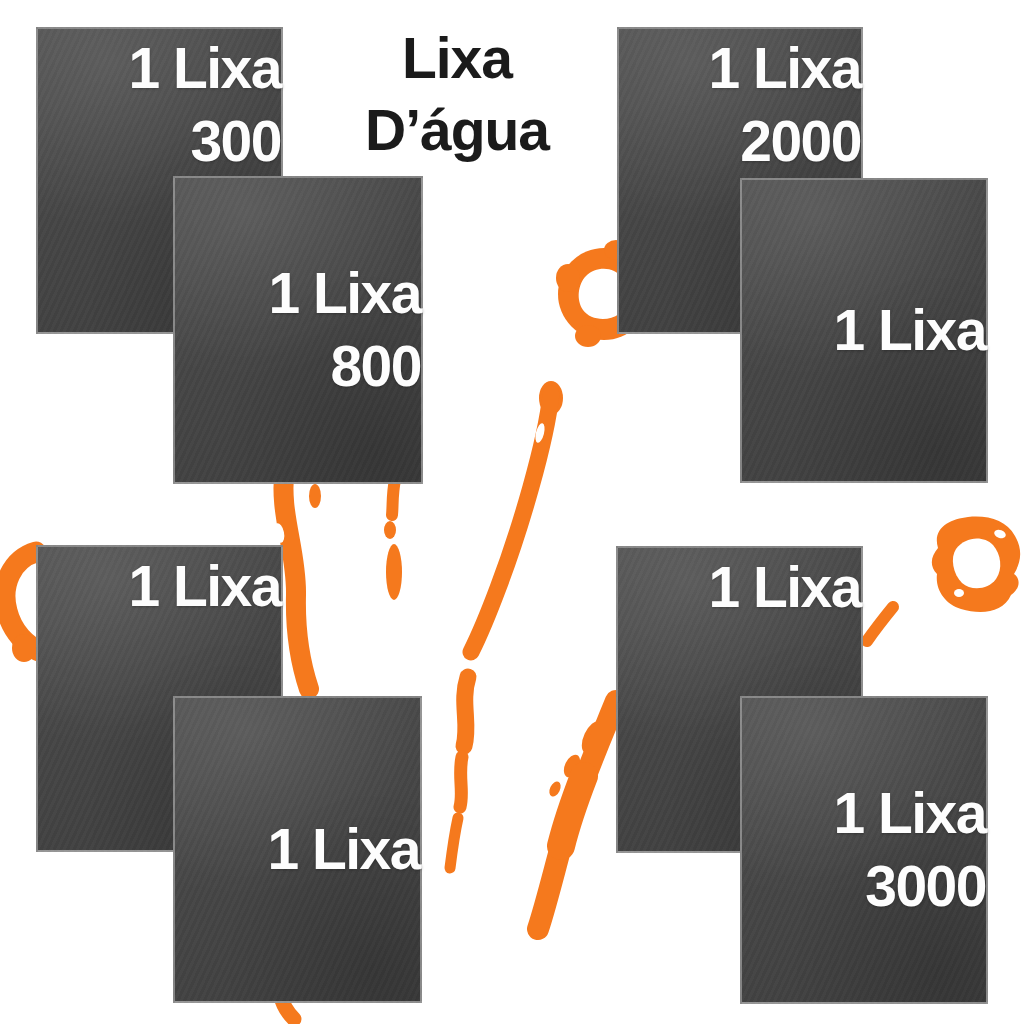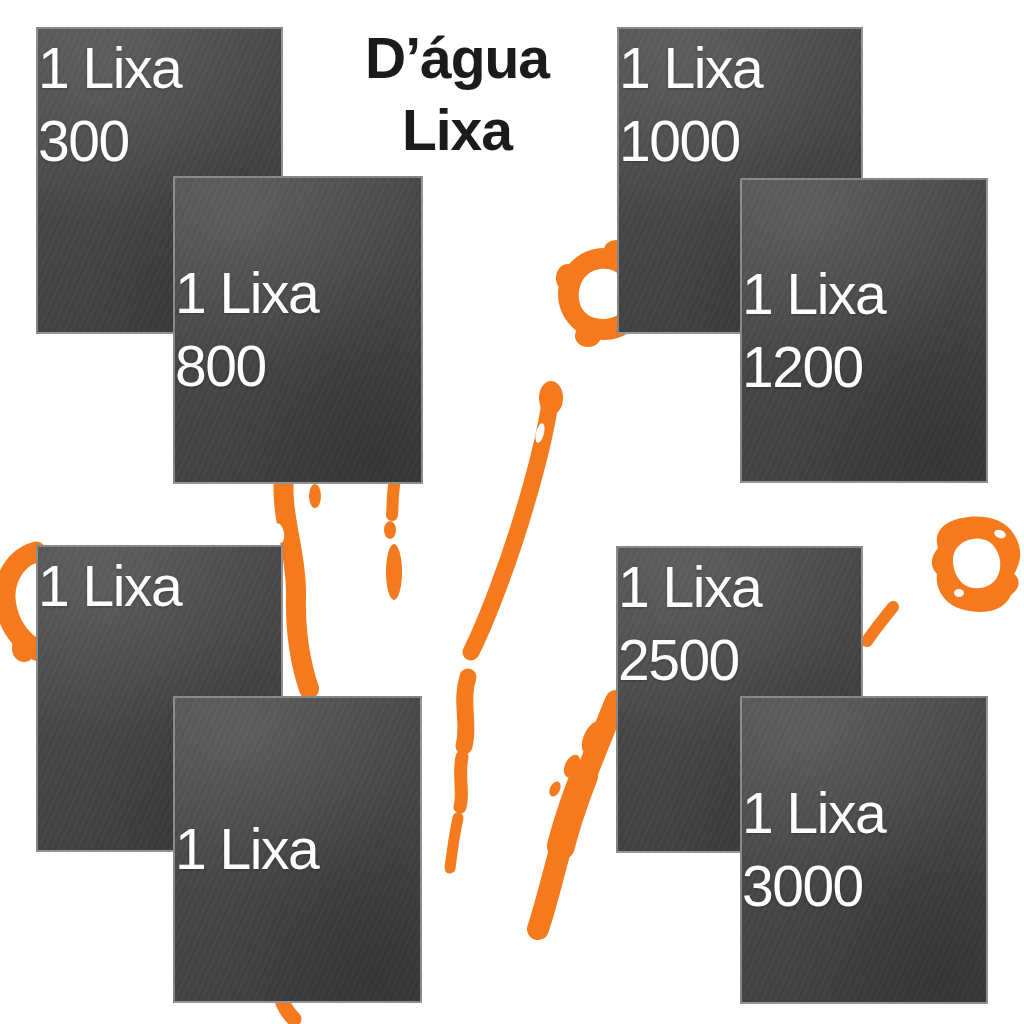--- a/index.html
+++ b/index.html
@@ -15,21 +15,21 @@
 
   .sheet{
     position:absolute;box-sizing:border-box;z-index:2;
     background:
       radial-gradient(140% 100% at 28% 10%, rgba(255,255,255,.09) 0%, rgba(255,255,255,0) 55%),
       radial-gradient(120% 120% at 80% 90%, rgba(0,0,0,.14) 0%, rgba(0,0,0,0) 50%),
       repeating-linear-gradient(115deg, rgba(255,255,255,.018) 0 3px, rgba(0,0,0,.018) 3px 6px),
       linear-gradient(150deg, var(--sheet_light,#515151) 0%, var(--sheet_base,#454545) 45%, var(--sheet_dark,#3D3D3D) 100%);
     border:2px solid rgba(208,208,208,.5);
     color:var(--sheet_text,#FDFDFD);
-    font-weight:normal;text-align:left;
+    font-weight:bold;text-align:right;
     font-size:57px;line-height:73px;letter-spacing:-1.5px;
     text-shadow:0 1px 3px rgba(0,0,0,.28);
   }
   .label-top{padding-top:3px;}
   .label-center{display:flex;flex-direction:column;justify-content:center;}
 
   
   .s600 {left:36px; top:27px; width:247px;height:307px;}
   .s800 {left:173px;top:176px;width:250px;height:308px;z-index:3;}
   .s1000{left:617px;top:27px; width:246px;height:307px;}
@@ -109,51 +109,49 @@
       <ellipse class="splat-hole" cx="1000" cy="534" rx="6" ry="4" transform="rotate(20 1000 534)"></ellipse>
       <ellipse class="splat-hole" cx="959" cy="593" rx="5" ry="4"></ellipse>
     </g>
 
     <g>
       <path class="splat-stroke" stroke-width="12" stroke-linecap="round" d="M893,607 C884,618 874,631 867,641"></path>
     </g>
   </svg>
 
   <div class="title">
+    <div>Lixa</div>
     <div>D’água</div>
-    <div>Lixa</div>
   </div>
 
   <div class="sheet s600 label-top">
     <div>1 Lixa</div>
     <div>300</div>
   </div>
 
   <div class="sheet s1000 label-top">
     <div>1 Lixa</div>
-    <div>1000</div>
+    <div>2000</div>
   </div>
 
   <div class="sheet s1500 label-top">
     <div>1 Lixa</div>
   </div>
 
   <div class="sheet s2500 label-top">
     <div>1 Lixa</div>
-    <div>2500</div>
   </div>
 
   <div class="sheet s800 label-center">
     <div>1 Lixa</div>
     <div>800</div>
   </div>
 
   <div class="sheet s1200 label-center">
     <div>1 Lixa</div>
-    <div>1200</div>
   </div>
 
   <div class="sheet s2000 label-center">
     <div>1 Lixa</div>
   </div>
 
   <div class="sheet s3000 label-center">
     <div>1 Lixa</div>
     <div>3000</div>
   </div>

